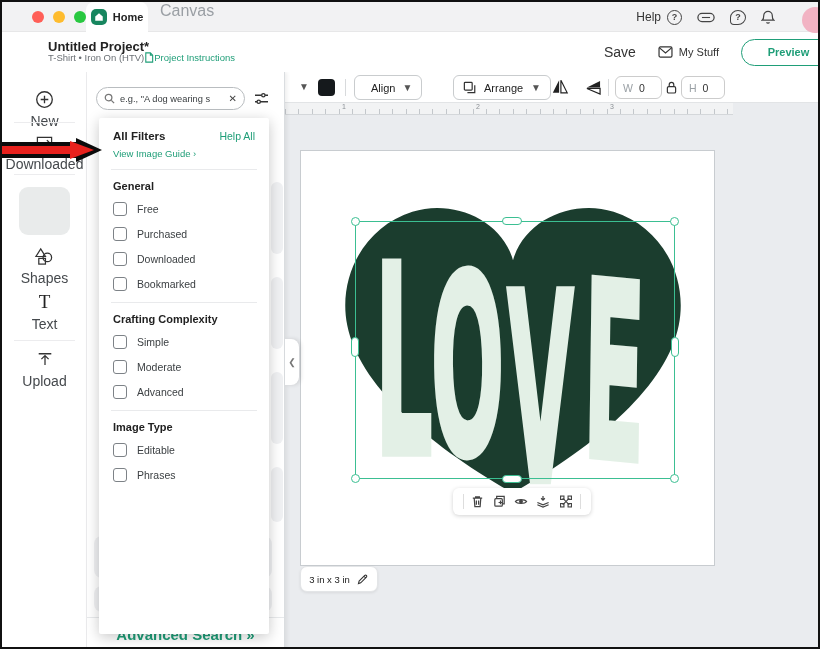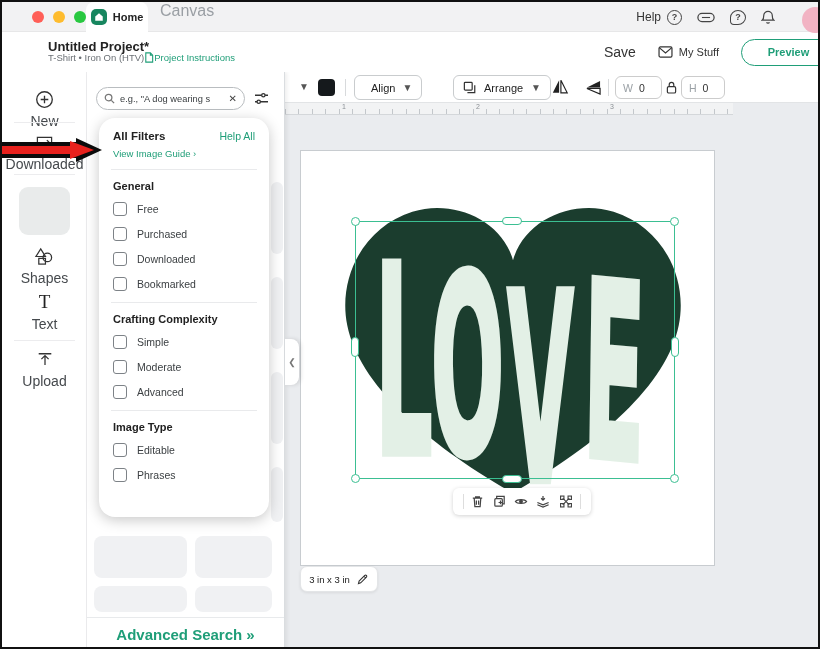--- a/index.html
+++ b/index.html
@@ -99,22 +99,22 @@
   .searchpill { position:absolute; left:9px; top:15px; width:149px; height:23px; border:1px solid #b9bdc0;
                 border-radius:12px; display:flex; align-items:center; gap:5px; padding:0 7px; background:#fff; }
   .searchpill .q { font-size:9.3px; color:#3c4043; white-space:nowrap; overflow:hidden; flex:1; }
   .sliders-ic { position:absolute; left:167px; top:20px; }
   .ph-tile { position:absolute; background:#f0f1f3; border-radius:8px; }
   .panel-footer { position:absolute; left:0; bottom:0; width:100%; height:34px; border-top:1px solid #e8eaec;
                   background:#fff; display:flex; align-items:center; justify-content:center; gap:5px; }
   .adv-lbl { font-size:15px; font-weight:bold; color:#1f9e78; }
 
   
-  .filterpanel { position:absolute; left:97px; top:116px; width:170px; height:399px; background:#fff;
-                 border-radius:16px; box-shadow:0 3px 14px rgba(0,0,0,.22); z-index:40; padding:12px 14px; }
+  .filterpanel { position:absolute; left:97px; top:116px; width:170px; height:516px; background:#fff;
+                 border-radius:2px; box-shadow:0 3px 14px rgba(0,0,0,.22); z-index:40; padding:12px 14px; }
   .fp-row1 { display:flex; justify-content:space-between; align-items:center; }
   .fp-title { font-size:11.5px; font-weight:bold; color:#222; }
   .fp-clear { font-size:10.5px; color:#1f9e78; }
   .fp-guide { margin-top:6px; font-size:9.5px; color:#1f9e78; }
   .fp-div { height:1px; background:#e9eaec; margin:10px -2px; }
   .fp-sect { font-size:11px; font-weight:bold; color:#222; margin:4px 0 10px; }
   .cb-row { display:flex; align-items:center; gap:10px; margin-bottom:11px; }
   .cb { width:14px; height:14px; border:1.5px solid #7d8287; border-radius:3px; background:#fff; }
   .cb-lbl { font-size:10.5px; color:#3c4043; }
 

